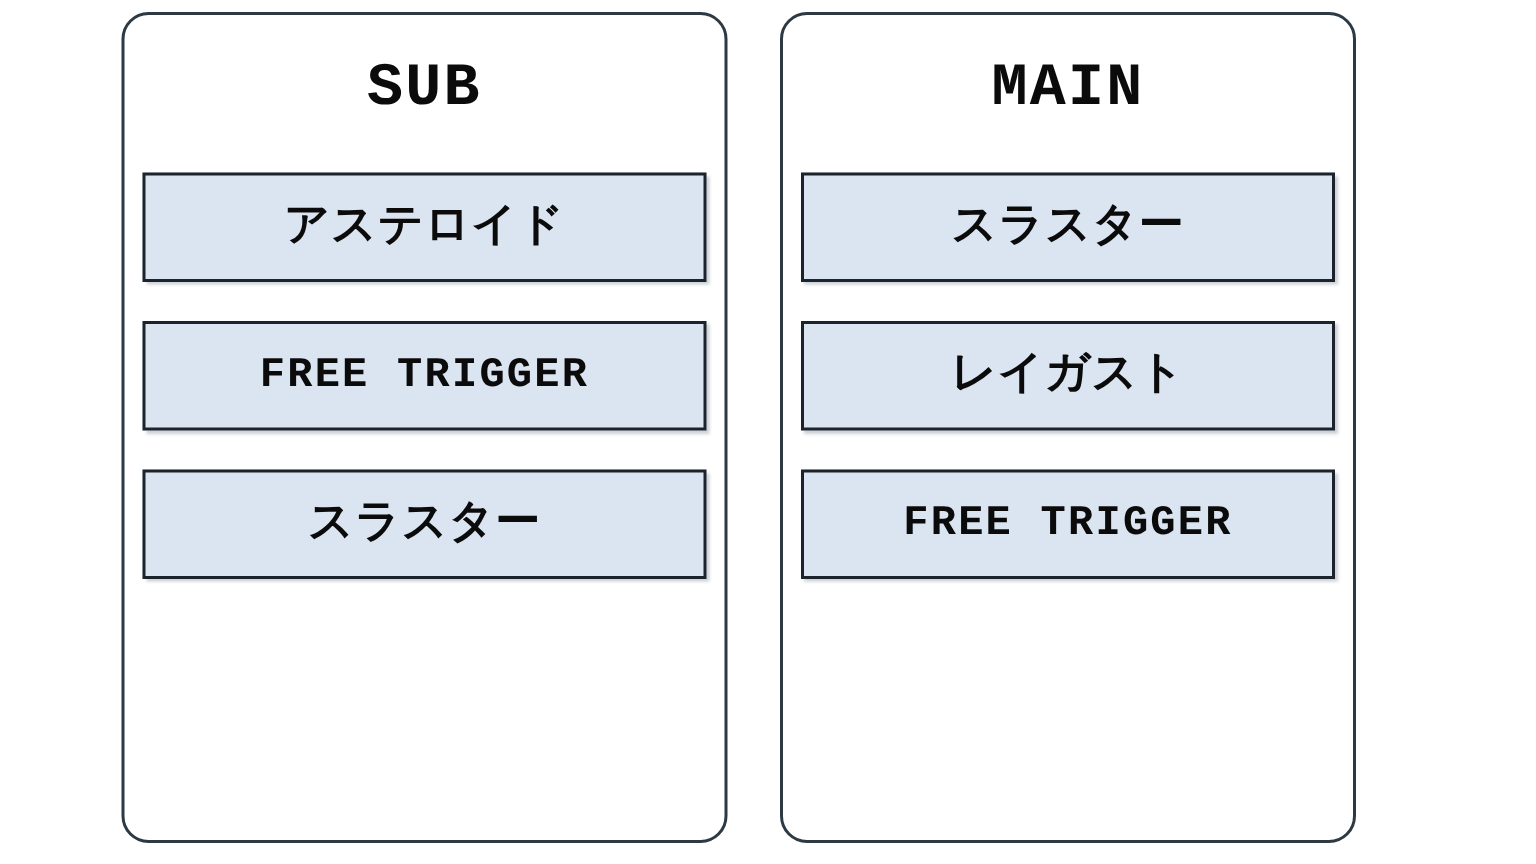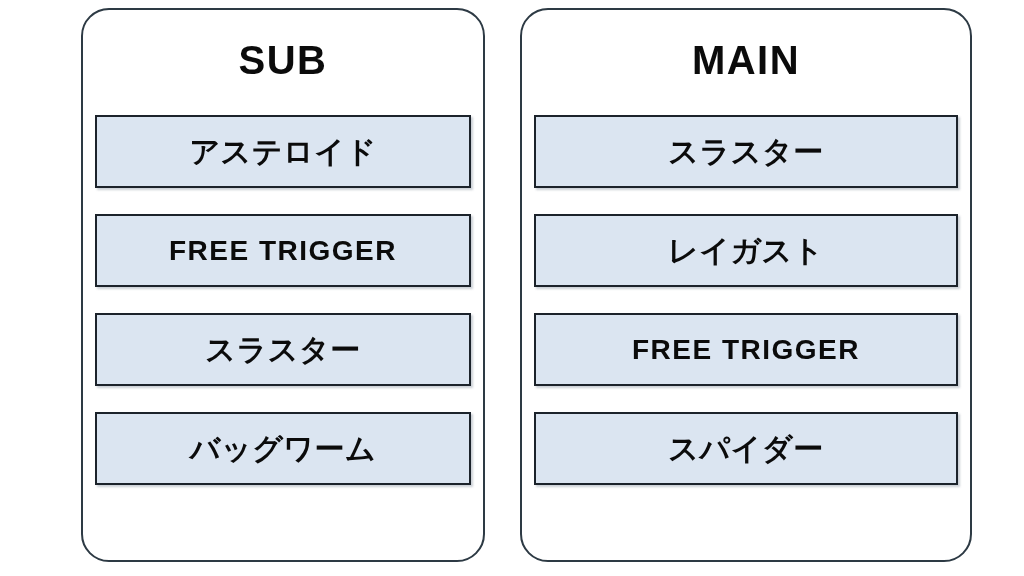--- a/index.html
+++ b/index.html
@@ -23,24 +23,25 @@
   }
 
   
   .panel {
     position: absolute;
     top: 8px;
     height: 554px;
     box-sizing: border-box;
     background: #ffffff;
     border: 2px solid #2d3a44;
-    border-radius: 28px;
+    border-radius: 18px;
+    font-family: Liberation Mono, monospace;
   }
   #panel-sub  { left: 81px;  width: 404px; }
-  #panel-main { left: 520px; width: 452px; }
+  #panel-main { left: 520px; width: 384px; }
 
   
   .panel-title {
     position: absolute;
     top: 30px;
     left: 0;
     right: 0;
     text-align: center;
     font-size: 40px;
     font-weight: 700;
@@ -98,38 +99,32 @@
     <div class="item-list">
       <div class="item">
         <span class="item-label">アステロイド</span>
       </div>
       <div class="item">
         <span class="item-label latin">FREE  TRIGGER</span>
       </div>
       <div class="item">
         <span class="item-label">スラスター</span>
       </div>
-      <div class="item">
-        <span class="item-label">バッグワーム</span>
-      </div>
     </div>
   </section>
 
   <section class="panel" id="panel-main">
     <div class="panel-title">MAIN</div>
 
     <div class="item-list">
       <div class="item">
         <span class="item-label">スラスター</span>
       </div>
       <div class="item">
         <span class="item-label">レイガスト</span>
       </div>
       <div class="item">
         <span class="item-label latin">FREE  TRIGGER</span>
       </div>
-      <div class="item">
-        <span class="item-label">スパイダー</span>
-      </div>
     </div>
   </section>
 
 </div>
 
 </body></html>

